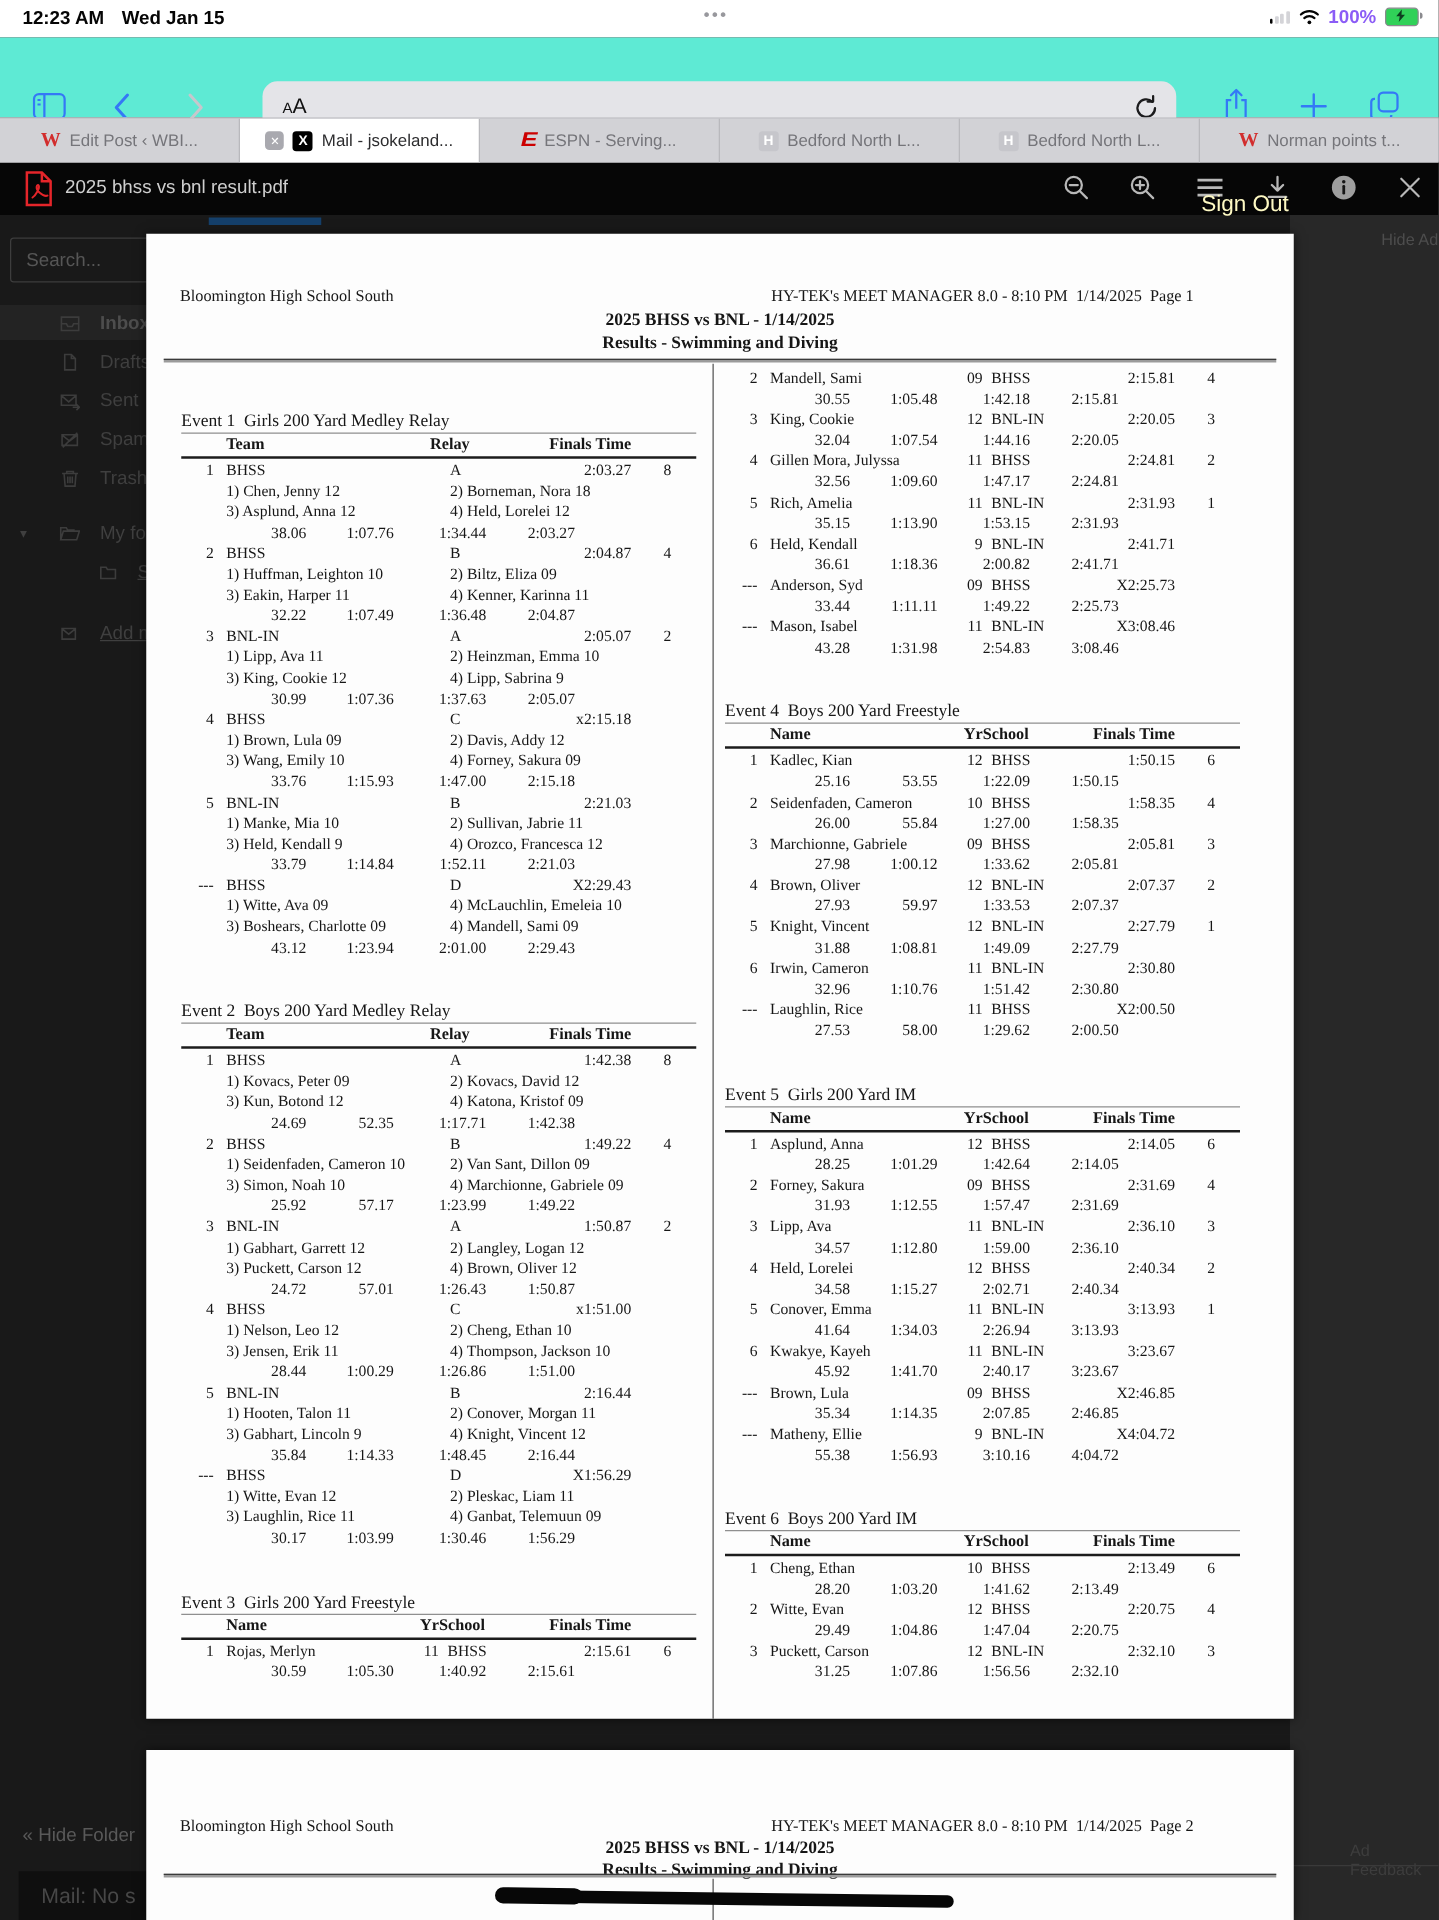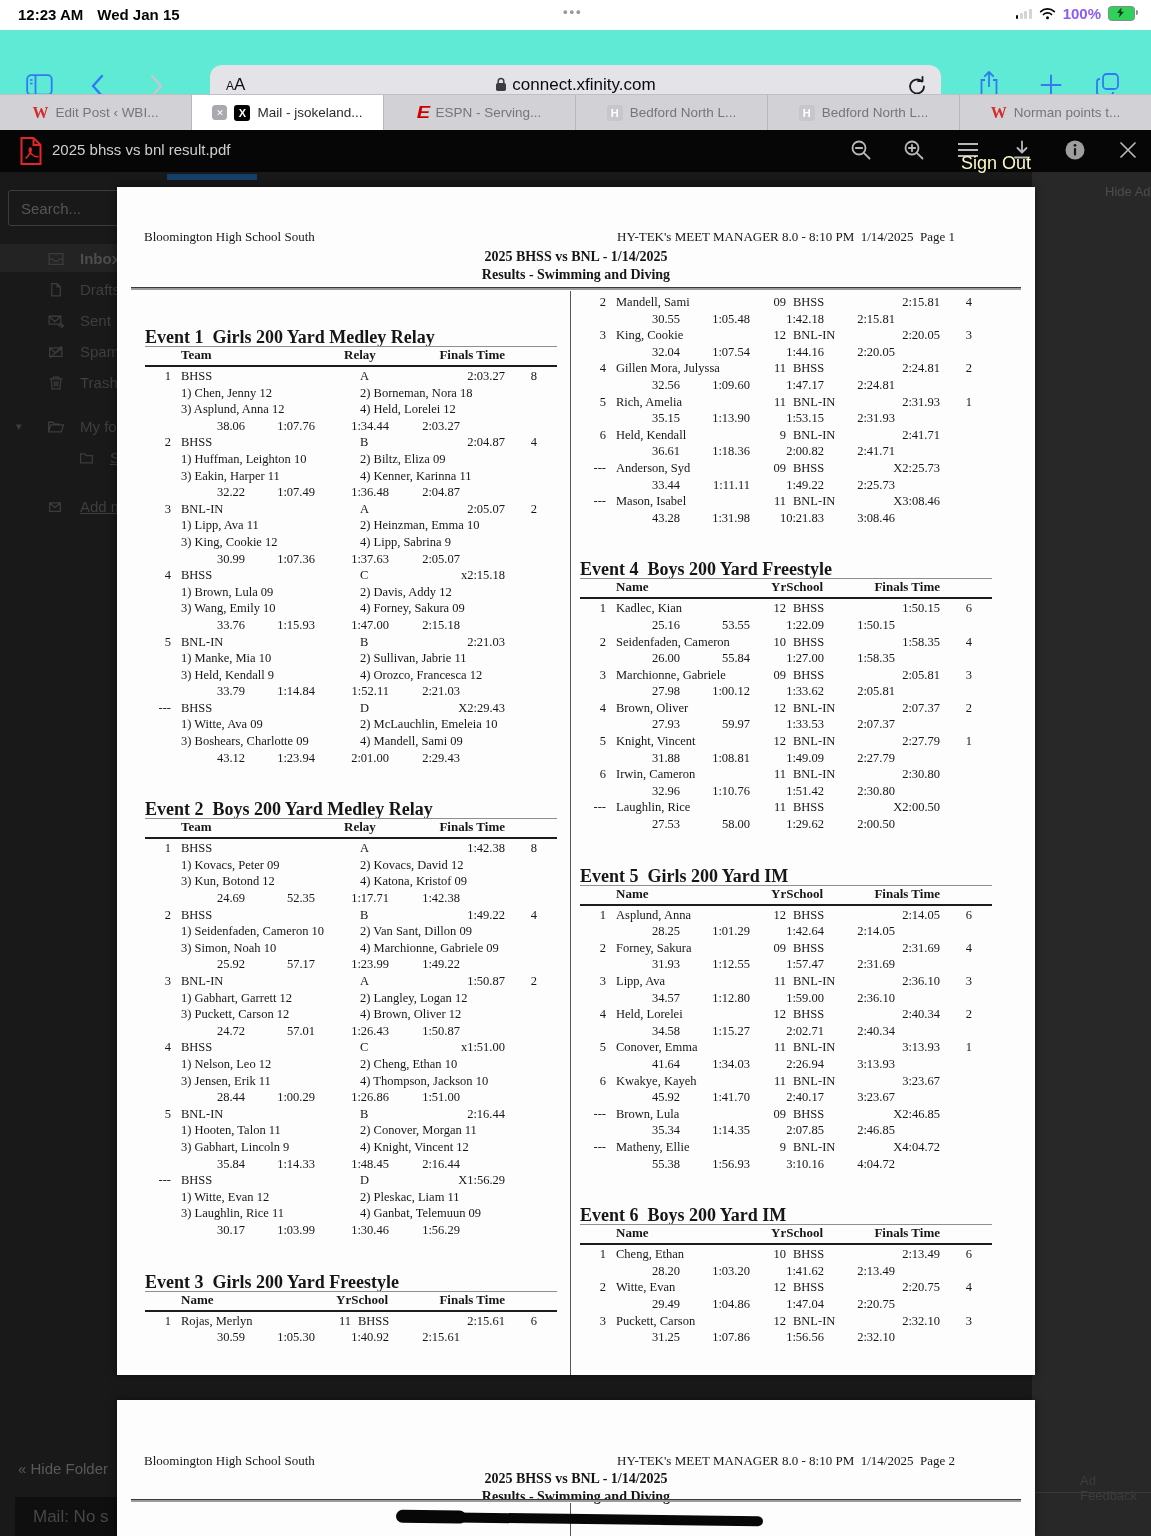--- a/index.html
+++ b/index.html
@@ -76,21 +76,21 @@
   .pg-school{position:absolute;left:27px;font-size:13px;}
   .pg-manager{position:absolute;right:80px;font-size:13px;white-space:pre;}
   .pg-title{position:absolute;left:0;width:918px;text-align:center;font-weight:700;font-size:14px;white-space:pre;}
   .pg-sub{position:absolute;left:0;width:918px;text-align:center;font-weight:700;font-size:14px;}
   .pg-rule{position:absolute;left:14px;width:890px;height:2px;background:#9b9b9b;border-top:1px solid #3a3a3a;}
   .pg-divider{position:absolute;left:453px;width:1px;background:#555;}
   .pcol{position:absolute;width:412px;}
   .eblock{margin-top:12px;}
   .eblock:first-child{margin-top:3px;}
   .eblock.cont{margin-top:0;}
-  .etitle{height:17px;line-height:17px;font-weight:700;font-size:18px;white-space:pre;margin-top:35px;}
+  .etitle{height:17px;line-height:17px;font-weight:400;font-size:14px;white-space:pre;margin-top:35px;}
   .phead{position:relative;height:18px;line-height:16px;border-top:1px solid #8f8f8f;border-bottom:2px solid #1c1c1c;font-weight:700;font-size:13px;margin-bottom:1px;}
   .phead .h1{position:absolute;left:36px;}
   .phead.relay .h2{position:absolute;left:199px;}
   .phead.ind .h2{position:absolute;left:191px;}
   .phead .h3{position:absolute;left:250px;width:110px;text-align:right;}
   .pline{position:relative;height:16.6px;line-height:16.6px;font-size:12.5px;}
   .c-place{position:absolute;left:0;width:26px;text-align:right;}
   .c-team{position:absolute;left:36px;white-space:pre;}
   .c-relay{position:absolute;left:215px;}
   .c-yr{position:absolute;left:176px;width:30px;text-align:right;}
@@ -145,24 +145,20 @@
       <line x1="4" y1="9.5" x2="6.5" y2="9.5" stroke="#3478f6" stroke-width="1.6"></line>
     </svg>
   <svg class="tb-icon" style="left:90px" width="14" height="24" viewBox="0 0 14 24">
       <path d="M12 2L3 12l9 10" fill="none" stroke="#3478f6" stroke-width="2.4" stroke-linecap="round" stroke-linejoin="round"></path>
     </svg>
   <svg class="tb-icon" style="left:150px" width="14" height="24" viewBox="0 0 14 24">
       <path d="M2 2l9 10-9 10" fill="none" stroke="#c7c7cc" stroke-width="2.4" stroke-linecap="round" stroke-linejoin="round"></path>
     </svg>
   <div class="addr">
     <span class="aa"><span class="small">A</span>A</span>
-    <div class="addr-center"><svg width="12" height="15" viewBox="0 0 12 15">
-          <rect x="1" y="6" width="10" height="8" rx="1.8" fill="#3c3c43"></rect>
-          <path d="M3.2 6V4.2a2.8 2.8 0 0 1 5.6 0V6" fill="none" stroke="#3c3c43" stroke-width="1.5"></path>
-        </svg><span>connect.xfinity.com</span></div>
     <svg class="reload" width="20" height="23" viewBox="0 0 20 23">
         <path d="M17 12.5a7 7 0 1 1-2.1-5" fill="none" stroke="#1b1b1d" stroke-width="1.8" stroke-linecap="round"></path>
         <path d="M15.5 2.8v4.4h-4.4" fill="none" stroke="#1b1b1d" stroke-width="1.8" stroke-linecap="round" stroke-linejoin="round"></path>
       </svg>
   </div>
   <svg class="tb-icon" style="left:978px;top:40px" width="22" height="28" viewBox="0 0 22 28">
       <path d="M7 10H3.5v15h15V10H15" fill="none" stroke="#3478f6" stroke-width="1.8"></path>
       <path d="M11 17V2.5" stroke="#3478f6" stroke-width="1.8"></path>
       <path d="M6.8 6.2L11 2l4.2 4.2" fill="none" stroke="#3478f6" stroke-width="1.8" stroke-linecap="round" stroke-linejoin="round"></path>
     </svg>
@@ -420,21 +416,21 @@
           <span class="sp3">2:21.03</span>
         </div>
         <div class="pline">
           <span class="c-place">---</span>
           <span class="c-team">BHSS</span>
           <span class="c-relay">D</span>
           <span class="c-time">X2:29.43</span>
         </div>
         <div class="pline">
           <span class="c-s1">1) Witte, Ava 09</span>
-          <span class="c-s2">2) McLauchlin, Emeleia 10</span>
+          <span class="c-s2">4) McLauchlin, Emeleia 10</span>
         </div>
         <div class="pline">
           <span class="c-s1">3) Boshears, Charlotte 09</span>
           <span class="c-s2">4) Mandell, Sami 09</span>
         </div>
         <div class="pline splits">
           <span class="sp0">43.12</span>
           <span class="sp1">1:23.94</span>
           <span class="sp2">2:01.00</span>
           <span class="sp3">2:29.43</span>
@@ -681,21 +677,21 @@
         <div class="pline">
           <span class="c-place">---</span>
           <span class="c-team">Mason, Isabel</span>
           <span class="c-yr">11</span>
           <span class="c-sch">BNL-IN</span>
           <span class="c-time">X3:08.46</span>
         </div>
         <div class="pline splits">
           <span class="sp0">43.28</span>
           <span class="sp1">1:31.98</span>
-          <span class="sp2">10:21.83</span>
+          <span class="sp2">2:54.83</span>
           <span class="sp3">3:08.46</span>
         </div>
       </div>
       <div class="eblock">
         <div class="etitle">Event 4  Boys 200 Yard Freestyle</div>
         <div class="phead ind">
           <span class="h1">Name</span>
           <span class="h2">YrSchool</span>
           <span class="h3">Finals Time</span>
         </div>

